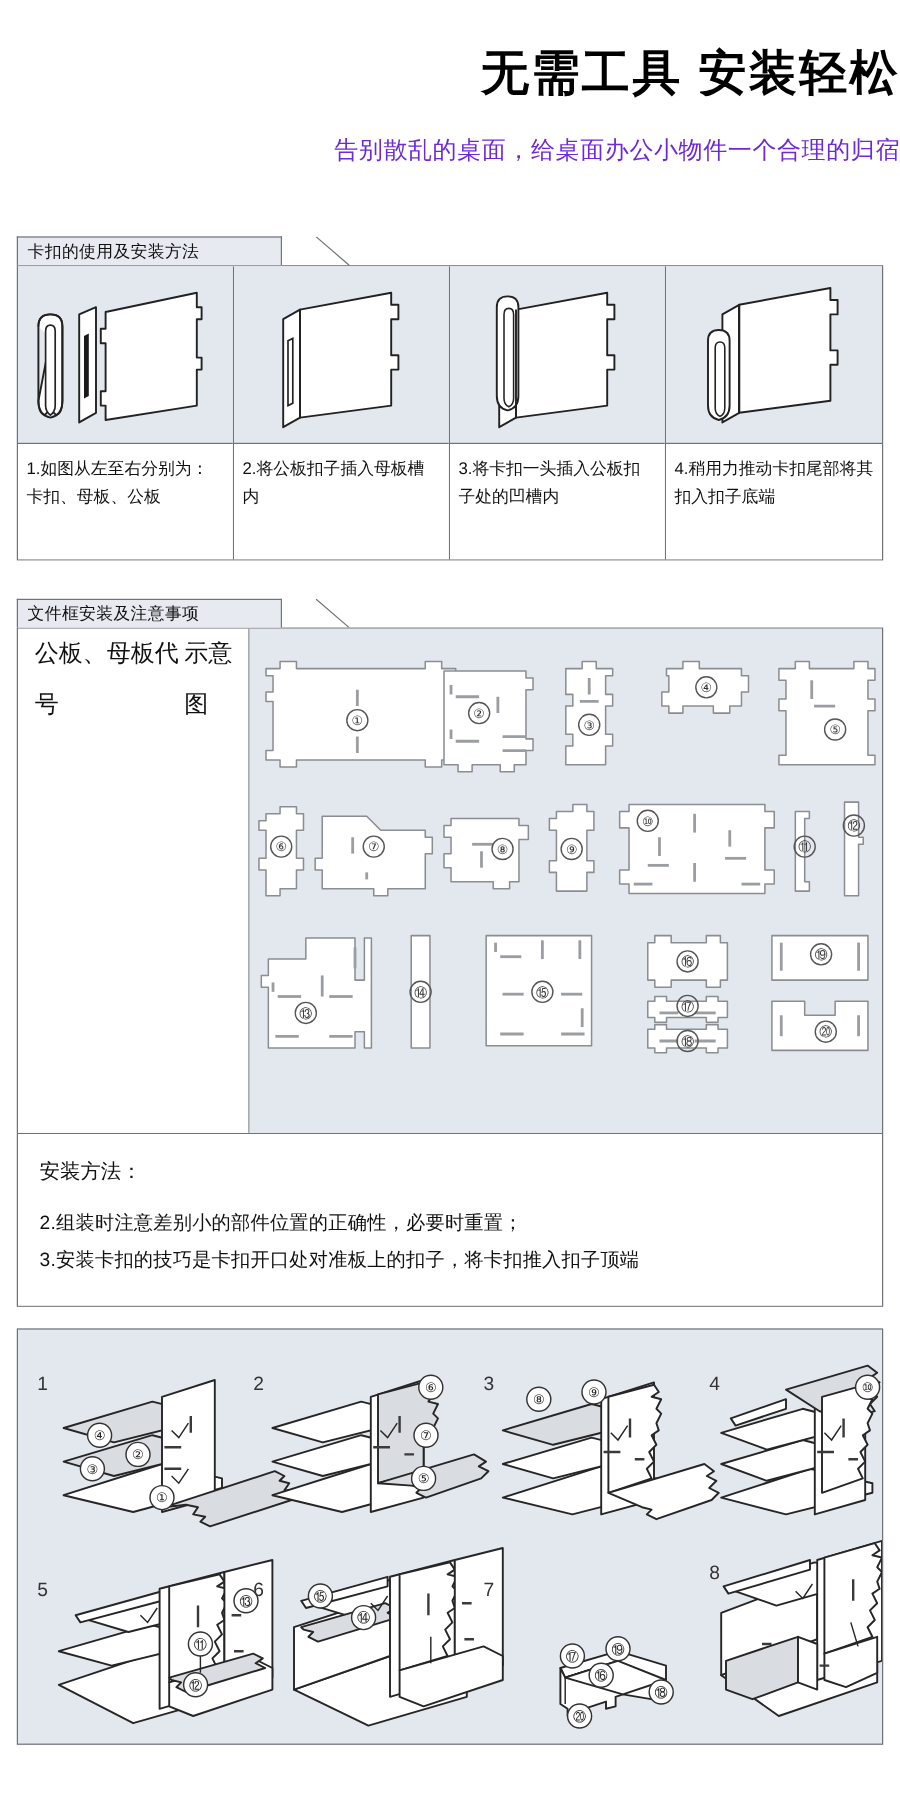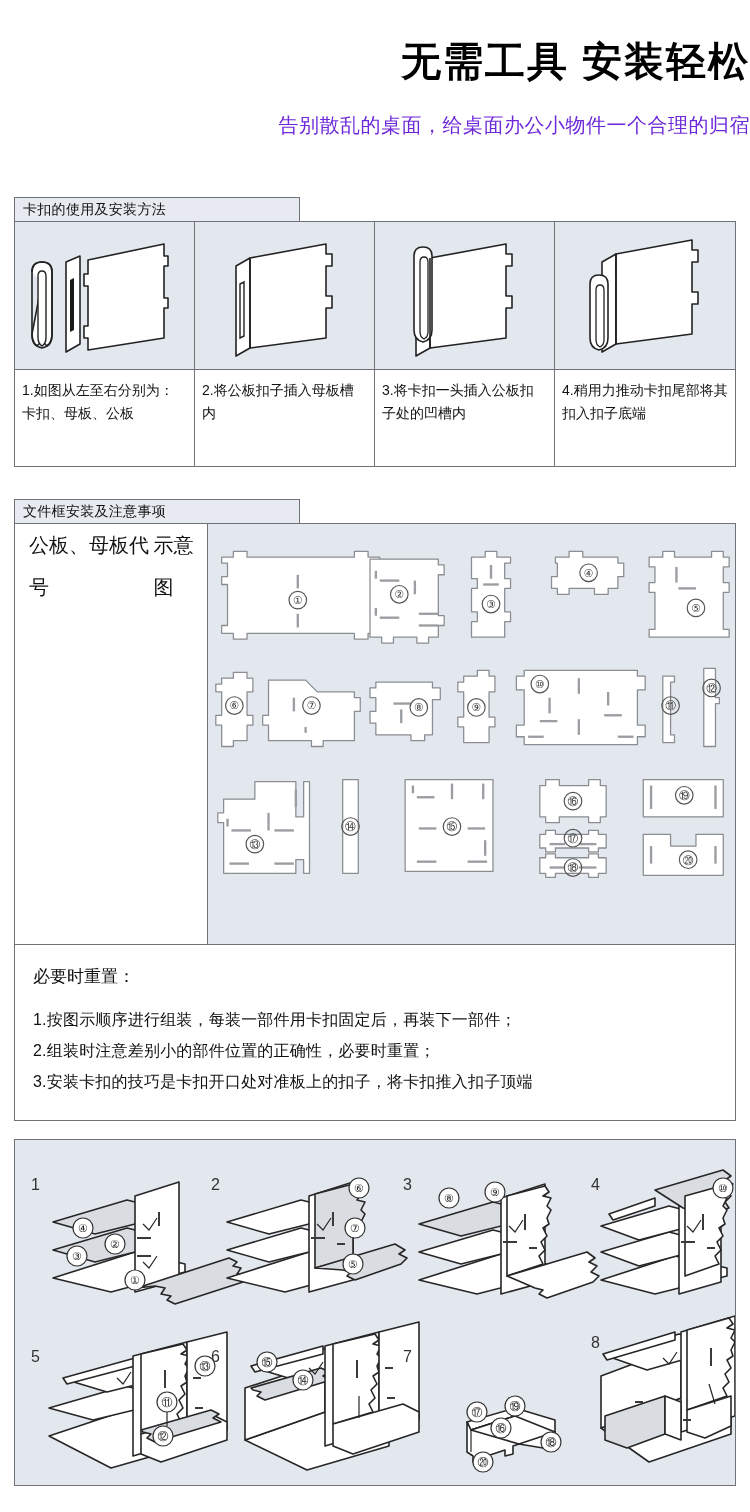--- a/index.html
+++ b/index.html
@@ -28,21 +28,21 @@
   }
 
   
   .section { margin: 0 14px; position: relative; }
   .sec1 { margin-top: 58px; }
   .sec2 { margin-top: 32px; }
 
   .tab-head {
     position: relative;
     height: 24px;
-    width: 286px;
+    width: 221px;
     background: #e7ebf1;
     border: 1px solid #6f7277;
     border-bottom: none;
     display: flex;
     align-items: center;
     padding-left: 8px;
     font-size: 14px;
     color: #111;
     letter-spacing: .3px;
     z-index: 3;
@@ -428,22 +428,21 @@
                                  L446,360 Z"></path>
             <line class="sl" x1="454" y1="330" x2="454" y2="348"></line>
             <line class="sl" x1="520" y1="330" x2="520" y2="348"></line>
             <circle class="nc" cx="492" cy="344" r="9"></circle>
             <text class="nt" x="492" y="348">⑳</text>
           </svg>
         </div>
       </div>
 
       <div class="instructions">
-        <div class="instr-title">必要时重置：</div>
-        <div class="instr-line">1.按图示顺序进行组装，每装一部件用卡扣固定后，再装下一部件；</div>
+        <div class="instr-title">安装方法：</div>
         <div class="instr-line">2.组装时注意差别小的部件位置的正确性，必要时重置；</div>
         <div class="instr-line">3.安装卡扣的技巧是卡扣开口处对准板上的扣子，将卡扣推入扣子顶端</div>
       </div>
 
     </div>
   </div>
 
   <div class="assembly">
     <svg viewBox="0 0 720 345" preserveAspectRatio="xMidYMid meet">
       <defs>

